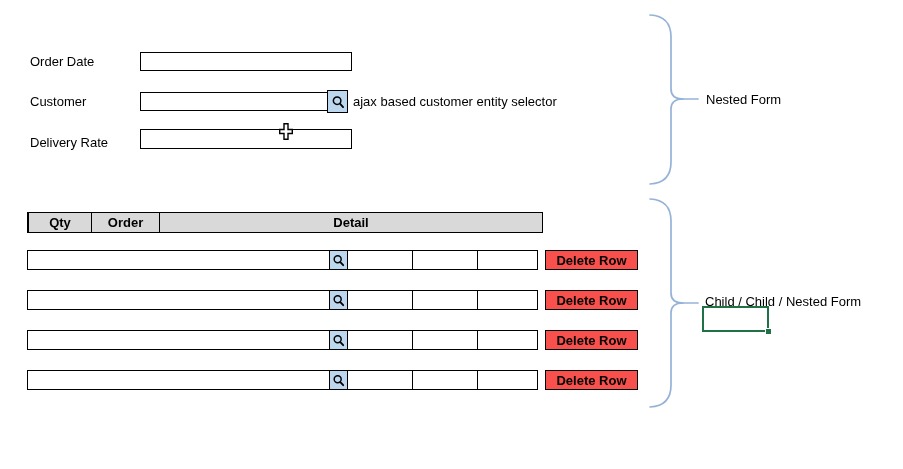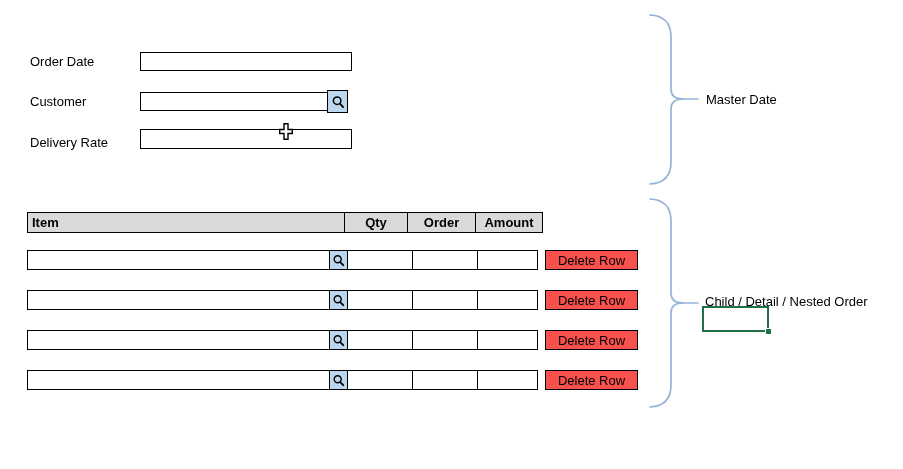--- a/index.html
+++ b/index.html
@@ -19,21 +19,21 @@
   }
   .helper{position:absolute;white-space:nowrap;line-height:15px;}
   .annot{position:absolute;white-space:nowrap;line-height:15px;}
   .brace-layer{position:absolute;left:0;top:0;width:903px;height:469px;pointer-events:none;}
   .thead{
     position:absolute;left:27px;top:212px;width:516px;height:21px;
     display:flex;background:#D9D9D9;border:1.5px solid #000;font-weight:bold;
   }
   .hc{height:100%;display:flex;align-items:center;justify-content:center;border-left:1.5px solid #000;}
   .hc.first{border-left:none;justify-content:flex-start;padding-left:4px;}
-  .row{position:absolute;left:27px;width:611px;height:15px;}
+  .row{position:absolute;left:27px;width:611px;height:15px;font-weight:bold;}
   .row .item-tb{left:0;top:0;width:303px;height:20px;}
   .row .lookup-btn{left:302px;top:0;width:19px;height:20px;}
   .row .qty-tb{left:320px;top:0;width:66px;height:20px;}
   .row .rate-tb{left:385px;top:0;width:66px;height:20px;}
   .row .amount-tb{left:450px;top:0;width:61px;height:20px;}
   .delete-btn{
     position:absolute;left:518px;top:0;width:93px;height:20px;
     background:#F8514D;border:1.5px solid #000;color:#000;font:inherit;
     display:flex;align-items:center;justify-content:center;cursor:pointer;padding:0;
   }
@@ -63,52 +63,52 @@
   <div class="label" style="left:30px;top:94px">Customer</div>
   <input class="tb" style="left: 140px; top: 92px; width: 188px; height: 19px;">
   <button class="lookup-btn" style="left:327px;top:90px;width:21px;height:23px">
     <span style="display:flex">
       <svg width="14" height="14" viewBox="0 0 16 16">
         <circle cx="7" cy="6.5" r="4.3" fill="none" stroke="#000" stroke-width="1.7"></circle>
         <line x1="10.2" y1="9.9" x2="13.8" y2="13.8" stroke="#000" stroke-width="2.1" stroke-linecap="round"></line>
       </svg>
     </span>
   </button>
+  <div class="helper" style="left:353px;top:94px">ajax based customer entity selector</div>
 
   <div class="label" style="left:30px;top:135px">Delivery Rate</div>
   <input class="tb" style="left: 140px; top: 129px; width: 212px; height: 20px;">
 
   <span class="cursor">
     <svg width="14" height="17" viewBox="0 0 14 17">
       <polygon points="5,0.7 9,0.7 9,6.5 13.3,6.5 13.3,10.5 9,10.5 9,16.3 5,16.3 5,10.5 0.7,10.5 0.7,6.5 5,6.5" fill="#fff" stroke="#000" stroke-width="1.4"></polygon>
     </svg>
   </span>
 
   <svg class="brace-layer">
     <g stroke="#95B3D7" stroke-width="1.7" fill="none" stroke-linecap="round" stroke-linejoin="round">
       <path d="M650,15 Q671,16 671,37 L671,89 Q671,99 683,99 L698,99"></path>
       <path d="M650,184 Q671,183 671,162 L671,109 Q671,99 683,99"></path>
     </g>
     <g stroke="#95B3D7" stroke-width="1.7" fill="none" stroke-linecap="round" stroke-linejoin="round">
       <path d="M650,199 Q671,200 671,221 L671,293 Q671,303 683,303 L698,303"></path>
       <path d="M650,407 Q671,406 671,385 L671,313 Q671,303 683,303"></path>
     </g>
   </svg>
-  <div class="annot" style="left:706px;top:92px">Master Date</div>
-  <div class="annot" style="left:705px;top:294px">Child / Detail / Nested Order</div>
+  <div class="annot" style="left:706px;top:92px">Nested Form</div>
+  <div class="annot" style="left:705px;top:294px">Child / Child / Nested Form</div>
 
   <div class="sel-cell">
     <div class="fill-handle"></div>
   </div>
 
   <div class="thead">
-    <div class="hc first" style="width:316px">Item</div>
     <div class="hc" style="width:63px">Qty</div>
     <div class="hc" style="width:68px">Order</div>
-    <div class="hc" style="flex:1">Amount</div>
+    <div class="hc" style="flex:1">Detail</div>
   </div>
 
   <div class="row" style="top:250px">
     <input class="tb item-tb" style="">
     <button class="lookup-btn">
       <span style="display:flex">
         <svg width="13" height="13" viewBox="0 0 16 16">
             <circle cx="7" cy="6.5" r="4.3" fill="none" stroke="#000" stroke-width="1.8"></circle>
             <line x1="10.2" y1="9.9" x2="13.8" y2="13.8" stroke="#000" stroke-width="2.2" stroke-linecap="round"></line>
           </svg>

